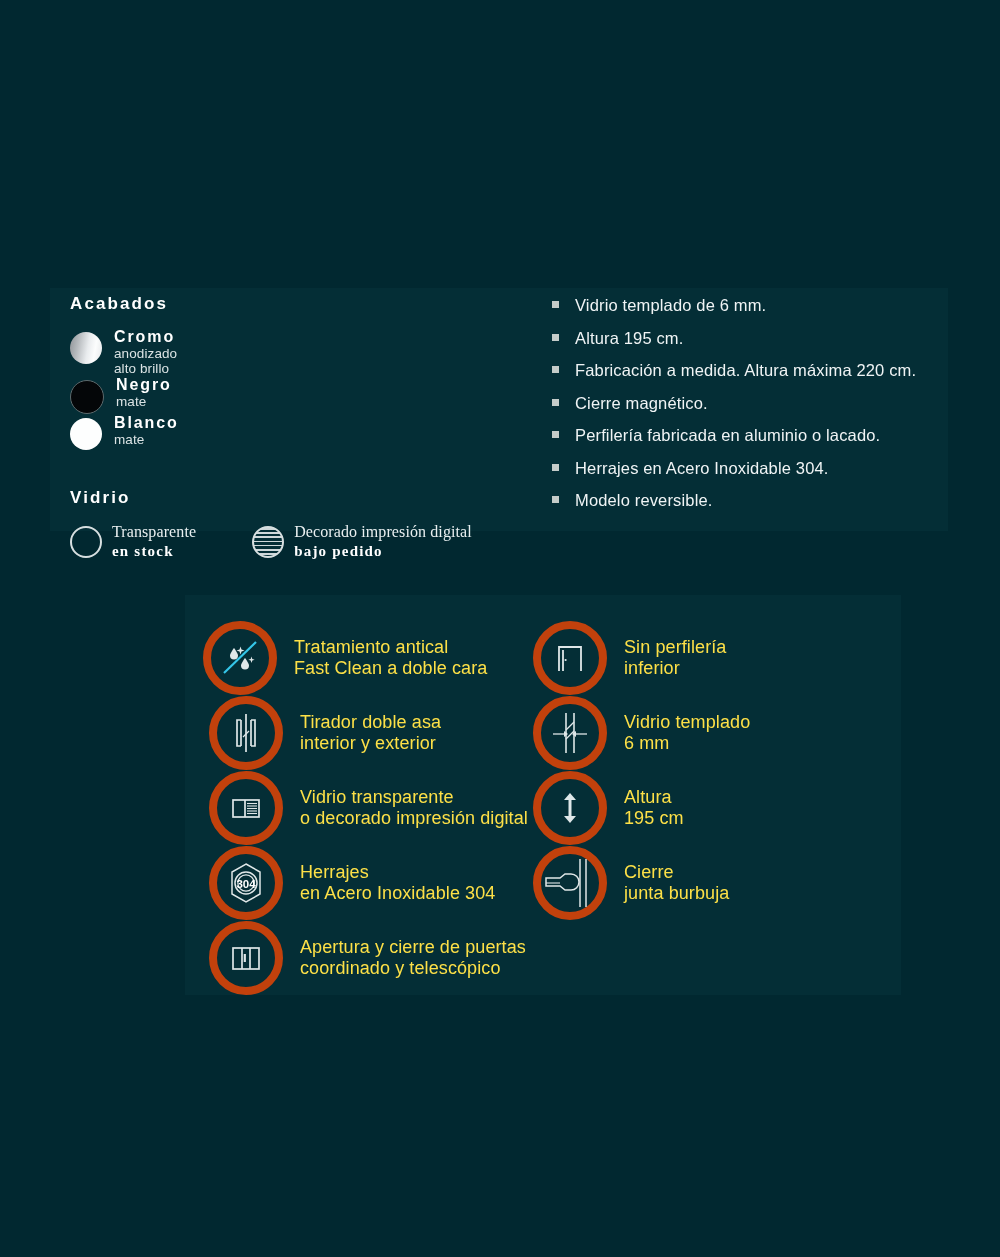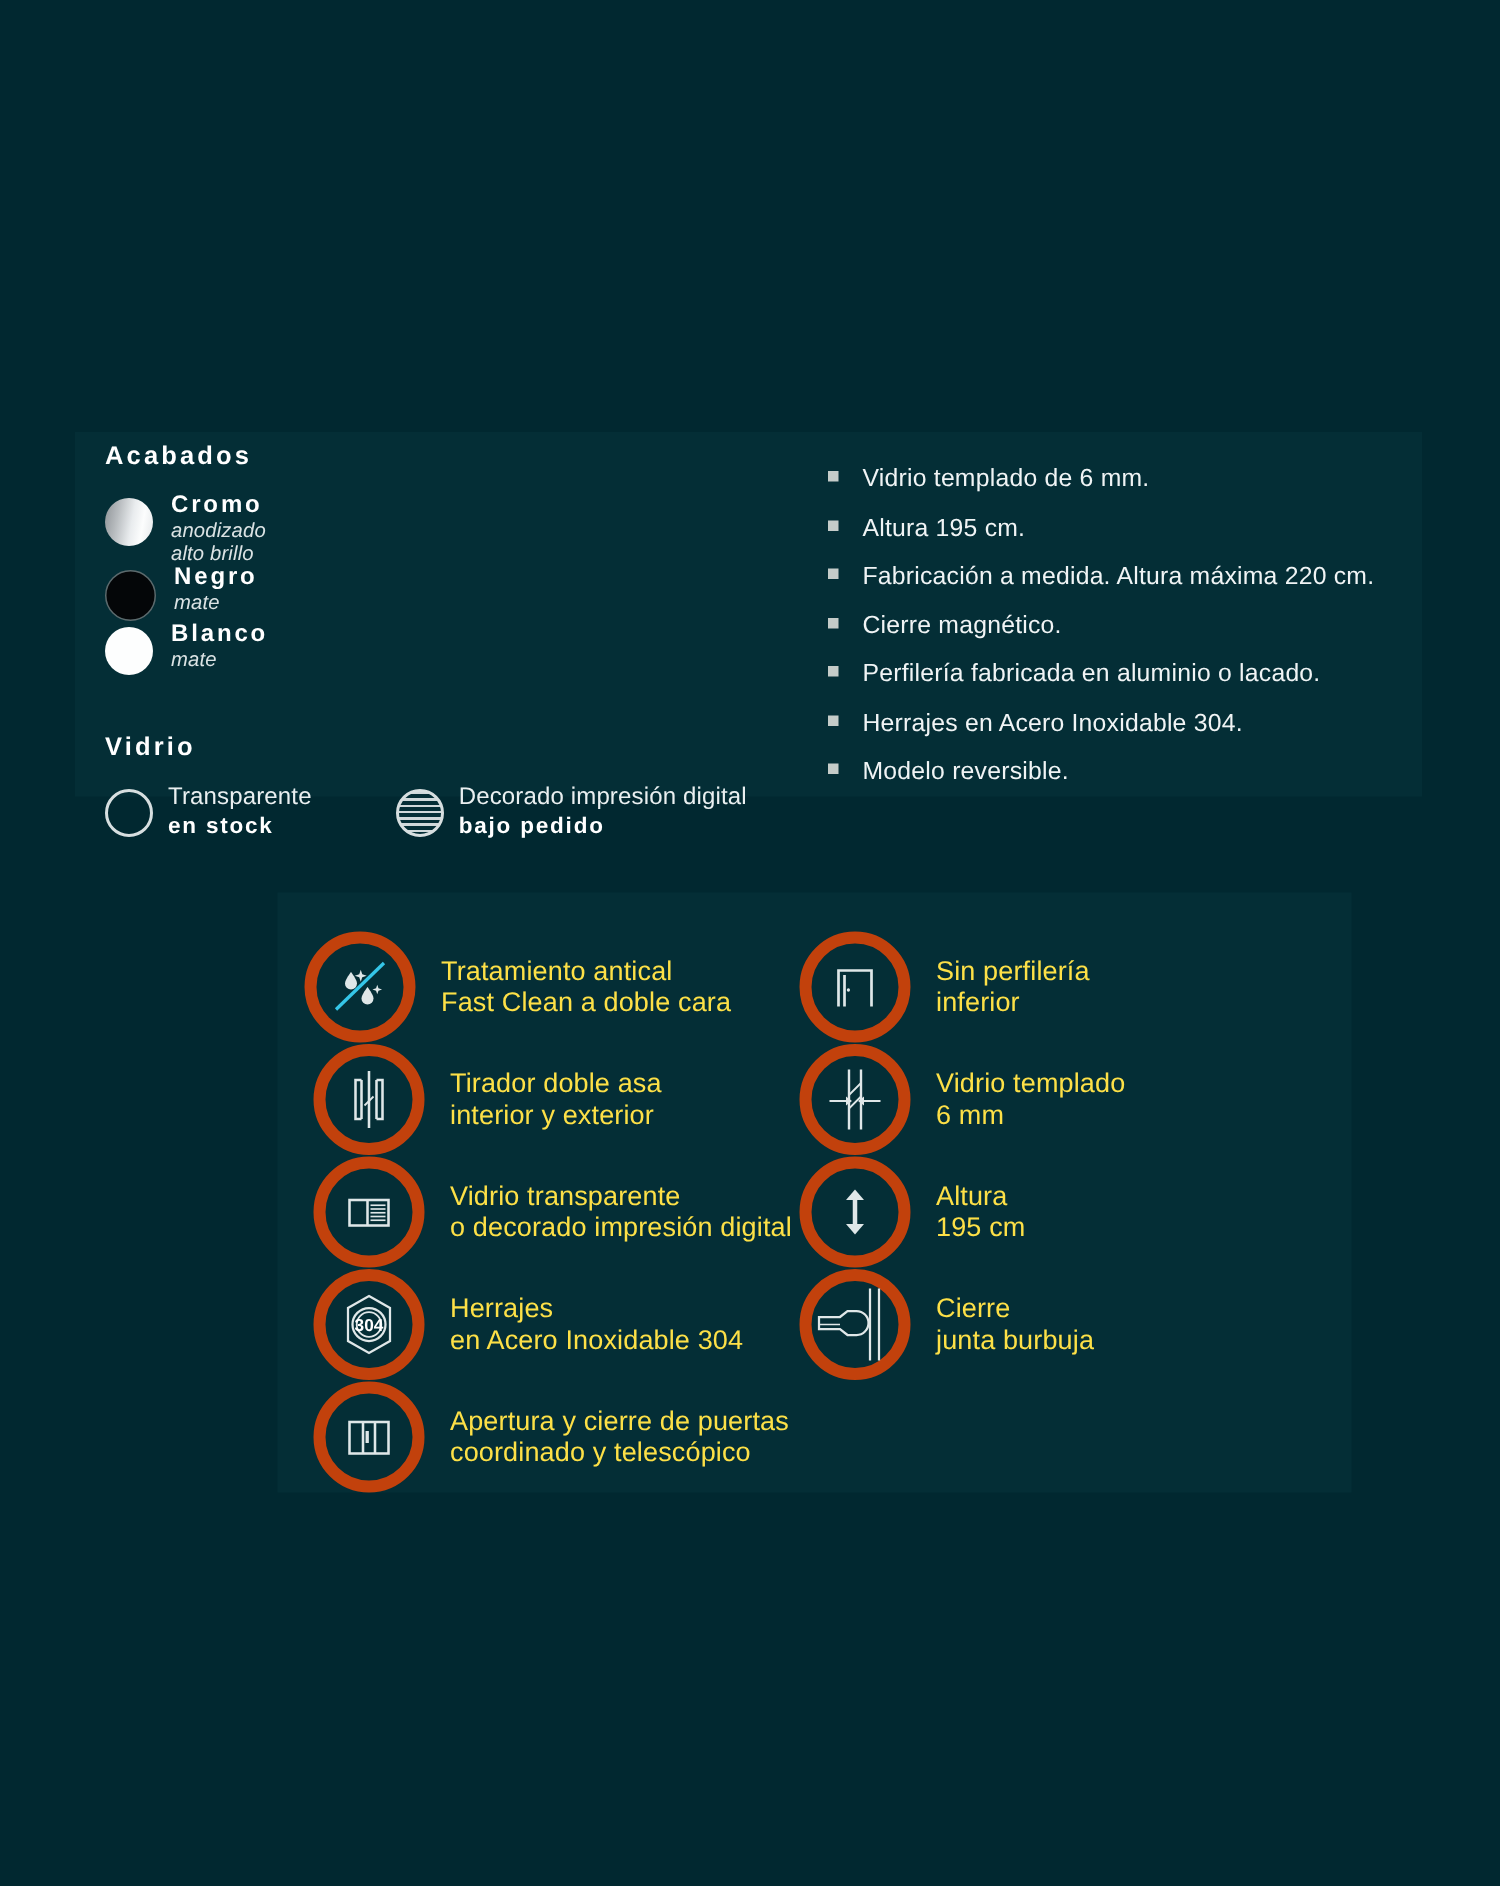--- a/index.html
+++ b/index.html
@@ -102,27 +102,26 @@
     font-weight: bold;
     letter-spacing: 1.9px;
     color: #ffffff;
     display: block;
   }
   .swatch-sub {
     font-size: 13.5px;
     color: #dbe3e4;
     display: block;
     letter-spacing: 0.1px;
-    font-style: italic;
   }
   #finish-chrome  { margin-right: 38px; }
   #finish-black   { margin-right: 36px; }
 
   #glass-block { margin-top: 38px; }
-  .glass-row { display: flex; align-items: center; }
+  .glass-row { display: flex; align-items: center; font-family: Liberation Serif, serif; }
   .glass-item { display: flex; align-items: flex-start; }
   #glass-transparent { margin-right: 56px; }
   .glass-text { margin-left: 10px; line-height: 1.22; }
   .glass-name {
     font-size: 16px;
     color: #e9eff0;
     display: block;
     letter-spacing: 0.1px;
   }
   .glass-sub {
@@ -130,21 +129,21 @@
     font-weight: bold;
     letter-spacing: 1.2px;
     color: #ffffff;
     display: block;
   }
 
   
   #spec-list {
     position: absolute;
     left: 552px;
-    top: 310px;
+    top: 296px;
     list-style: none;
     margin: 0;
     padding: 0;
     text-align: right;
   }
   #spec-list li {
     display: flex;
     align-items: baseline;
     margin-bottom: 13.5px;
   }

